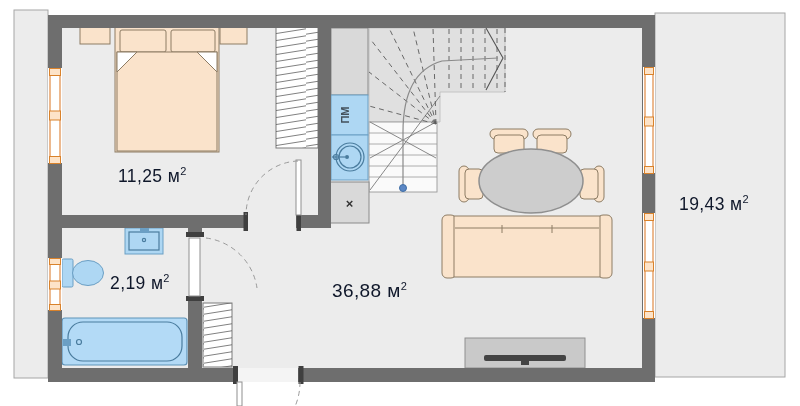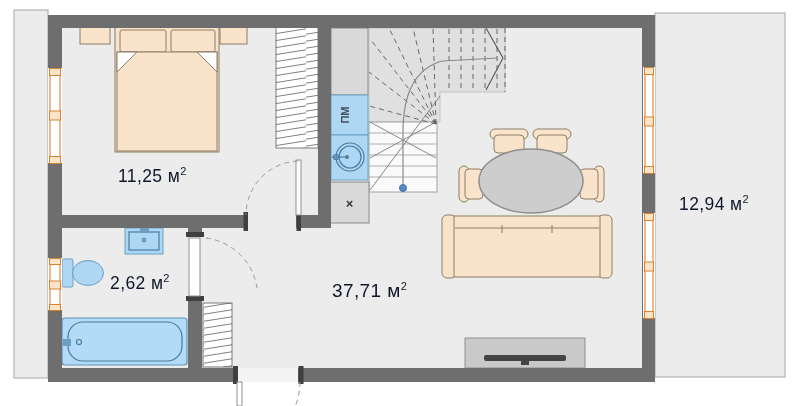--- a/index.html
+++ b/index.html
@@ -241,21 +241,21 @@
     <g>
       <rect class="leaf" x="237" y="382" width="5" height="24"></rect>
       <path class="arc" d="M300,382 A63,63 0 0 1 237,445"></path>
     </g>
   </svg>
 
   <div class="room-label" style="left:118px;top:165px">
     <span>11,25 м</span><sup>2</sup>
   </div>
   <div class="room-label" style="left:110px;top:272px">
-    <span>2,62 м</span><sup>2</sup>
+    <span>2,19 м</span><sup>2</sup>
   </div>
   <div class="room-label lg" style="left:332px;top:280px">
-    <span>37,71 м</span><sup>2</sup>
+    <span>36,88 м</span><sup>2</sup>
   </div>
   <div class="room-label" style="left:679px;top:193px">
-    <span>12,94 м</span><sup>2</sup>
+    <span>19,43 м</span><sup>2</sup>
   </div>
 </div>
 
 </body></html>

